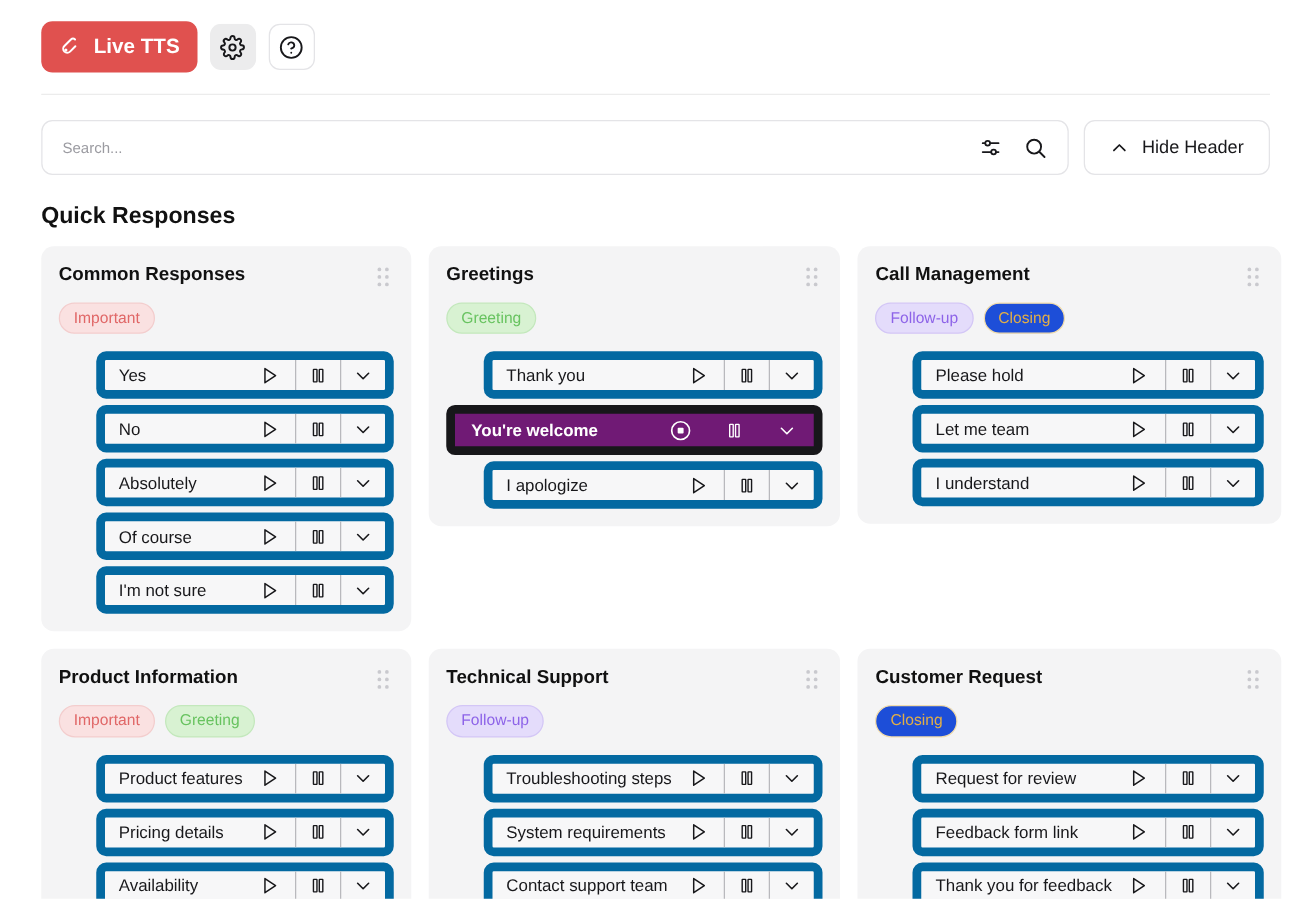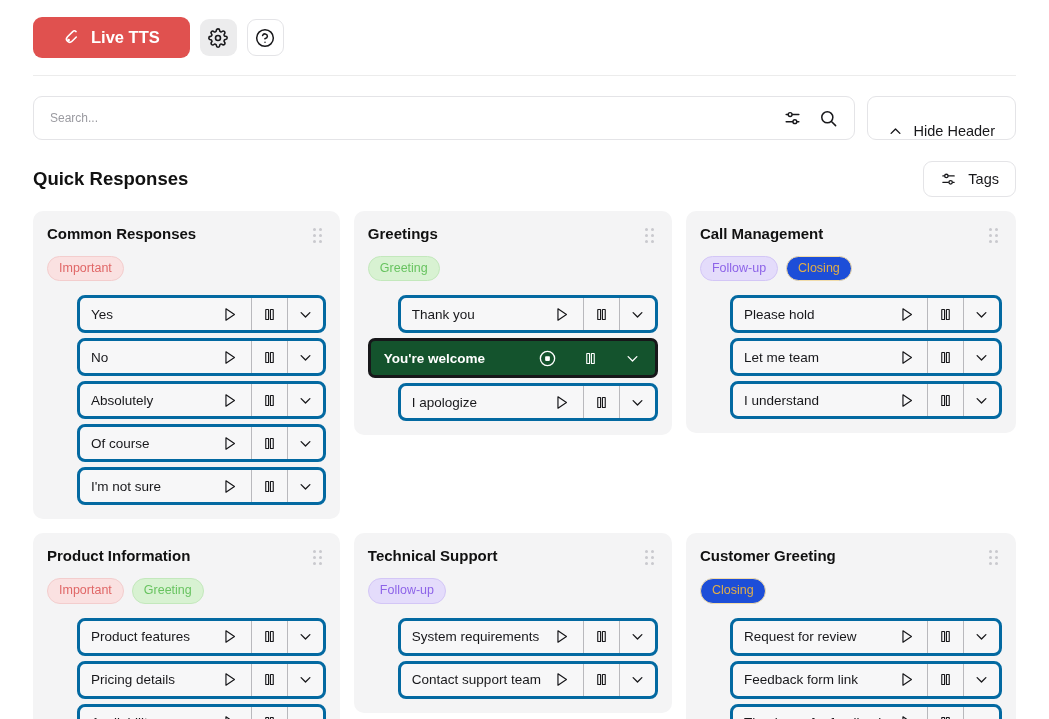--- a/index.html
+++ b/index.html
@@ -39,21 +39,21 @@
   .mood-label { font-size: 13.5px; color: #2b2b2b; margin-left: 4px; }
 
   .header-actions { display: flex; align-items: center; gap: 10px; }
   .btn-live-tts {
     display: flex; align-items: center; gap: 9px;
     background: #e0514f;
     color: #ffffff;
     border: none;
     border-radius: 9px;
     height: 41px;
-    padding: 0 30px;
+    padding: 0 14px;
     font-size: 16.5px;
     font-weight: bold;
     font-family: inherit;
     cursor: pointer;
   }
   .icon-btn {
     width: 37px; height: 37px;
     border-radius: 9px;
     display: flex; align-items: center; justify-content: center;
     cursor: pointer;
@@ -88,21 +88,21 @@
   .search-input::placeholder { color: #9b9ba1; }
   .search-icon-btn {
     display: flex; align-items: center; justify-content: center;
     cursor: pointer; width: 22px; height: 22px;
   }
   .btn-hide-header {
     height: 44px;
     border: 1px solid #e4e4e7;
     border-radius: 9px;
     background: #ffffff;
-    display: flex; align-items: flex-end; gap: 11px;
+    display: flex; align-items: center; gap: 11px;
     padding: 0 20px;
     font-size: 14.5px;
     font-family: inherit;
     color: #18181b;
     cursor: pointer;
   }
 
   
   .section-row {
     display: flex; align-items: center; justify-content: space-between;
@@ -162,21 +162,21 @@
   .tag.important { background: #fae1e1; color: #e06767; border-color: #f3cdcd; }
   .tag.greeting  { background: #d8f2d2; color: #68c360; border-color: #c3e8bc; }
   .tag.followup  { background: #e4dcfb; color: #8d63e8; border-color: #d3c6f6; }
   .tag.closing   { background: #1d4ed8; color: #e2ae47; border-color: #f1dcab; }
 
   .rows { margin-top: 14px; display: flex; flex-direction: column; gap: 5px; padding-left: 30px; }
 
   .row {
     display: flex; align-items: stretch;
     background: #f7f7f8;
-    border: 3px solid #0369a1;
+    border: 7px solid #0369a1;
     border-radius: 8px;
     height: 38px;
     overflow: hidden;
   }
   .row-label {
     flex: 1;
     display: flex; align-items: center;
     padding-left: 11px;
     font-size: 13.5px;
     color: #18181b;
@@ -185,21 +185,21 @@
   .row-btn {
     width: 36px;
     display: flex; align-items: center; justify-content: center;
     cursor: pointer;
     background: transparent;
     border: none;
     border-left: 1px solid #b9b9bd;
   }
   .row-btn.play { border-left: none; width: 42px; }
   .row.active {
-    background: #14532d;
+    background: #701a75;
     border-color: #17171a;
     margin-left: -30px;
     width: calc(100% + 30px);
     height: 40px;
     border-radius: 7px;
   }
   .row.active .row-label { color: #ffffff; font-weight: bold; padding-left: 13px; }
   .row.active .row-btn { border-left: none; }
   .row.active .row-btn.play { width: 46px; }
   .row.active .row-btn.pause { width: 40px; }
@@ -274,31 +274,20 @@
         <svg width="15" height="15" viewBox="0 0 24 24" fill="none" stroke="#18181b" stroke-width="2.2" stroke-linecap="round" stroke-linejoin="round">
           <polyline points="5 15 12 8 19 15"></polyline>
         </svg>
       </span>
       <span>Hide Header</span>
     </button>
   </div>
 
   <div class="section-row">
     <div class="section-title">Quick Responses</div>
-    <button class="btn-tags">
-      <span>
-        <svg width="17" height="17" viewBox="0 0 24 24" fill="none" stroke="#18181b" stroke-width="1.8" stroke-linecap="round">
-          <line x1="4" y1="7" x2="20" y2="7"></line>
-          <line x1="4" y1="16" x2="20" y2="16"></line>
-          <circle cx="9" cy="7" r="2.4" fill="#ffffff"></circle>
-          <circle cx="15" cy="16" r="2.4" fill="#ffffff"></circle>
-        </svg>
-      </span>
-      <span>Tags</span>
-    </button>
   </div>
 
   <div class="grid" id="card-grid">
       <div class="card">
         <div class="card-head">
           <div class="card-title">Common Responses</div>
           <div class="drag-handle">
             <i></i>
             <i></i>
             <i></i>
@@ -730,20 +719,45 @@
             <i></i>
             <i></i>
             <i></i>
           </div>
         </div>
         <div class="tag-row">
           <span class="tag followup">Follow-up</span>
         </div>
         <div class="rows">
           <div class="row">
+            <div class="row-label">Troubleshooting steps</div>
+            <div class="row-btn play">
+  <span>
+    <svg width="17" height="17" viewBox="0 0 24 24" fill="none" stroke="#18181b" stroke-width="1.7" stroke-linejoin="round">
+      <polygon points="7 4 19 12 7 20"></polygon>
+    </svg>
+  </span>
+</div>
+            <div class="row-btn pause" style="color: rgb(24, 24, 27);">
+  <span>
+    <svg width="15" height="15" viewBox="0 0 24 24" fill="none" stroke="currentColor" stroke-width="1.8">
+      <rect x="6" y="4" width="4.5" height="16" rx="0.5"></rect>
+      <rect x="13.5" y="4" width="4.5" height="16" rx="0.5"></rect>
+    </svg>
+  </span>
+</div>
+            <div class="row-btn expand" style="color: rgb(24, 24, 27);">
+  <span>
+    <svg width="15" height="15" viewBox="0 0 24 24" fill="none" stroke="currentColor" stroke-width="2.1" stroke-linecap="round" stroke-linejoin="round">
+      <polyline points="5 9 12 16 19 9"></polyline>
+    </svg>
+  </span>
+</div>
+          </div>
+          <div class="row">
             <div class="row-label">System requirements</div>
             <div class="row-btn play">
   <span>
     <svg width="17" height="17" viewBox="0 0 24 24" fill="none" stroke="#18181b" stroke-width="1.7" stroke-linejoin="round">
       <polygon points="7 4 19 12 7 20"></polygon>
     </svg>
   </span>
 </div>
             <div class="row-btn pause" style="color: rgb(24, 24, 27);">
   <span>
@@ -783,21 +797,21 @@
     <svg width="15" height="15" viewBox="0 0 24 24" fill="none" stroke="currentColor" stroke-width="2.1" stroke-linecap="round" stroke-linejoin="round">
       <polyline points="5 9 12 16 19 9"></polyline>
     </svg>
   </span>
 </div>
           </div>
         </div>
       </div>
       <div class="card">
         <div class="card-head">
-          <div class="card-title">Customer Greeting</div>
+          <div class="card-title">Customer Request</div>
           <div class="drag-handle">
             <i></i>
             <i></i>
             <i></i>
             <i></i>
             <i></i>
             <i></i>
           </div>
         </div>
         <div class="tag-row">

